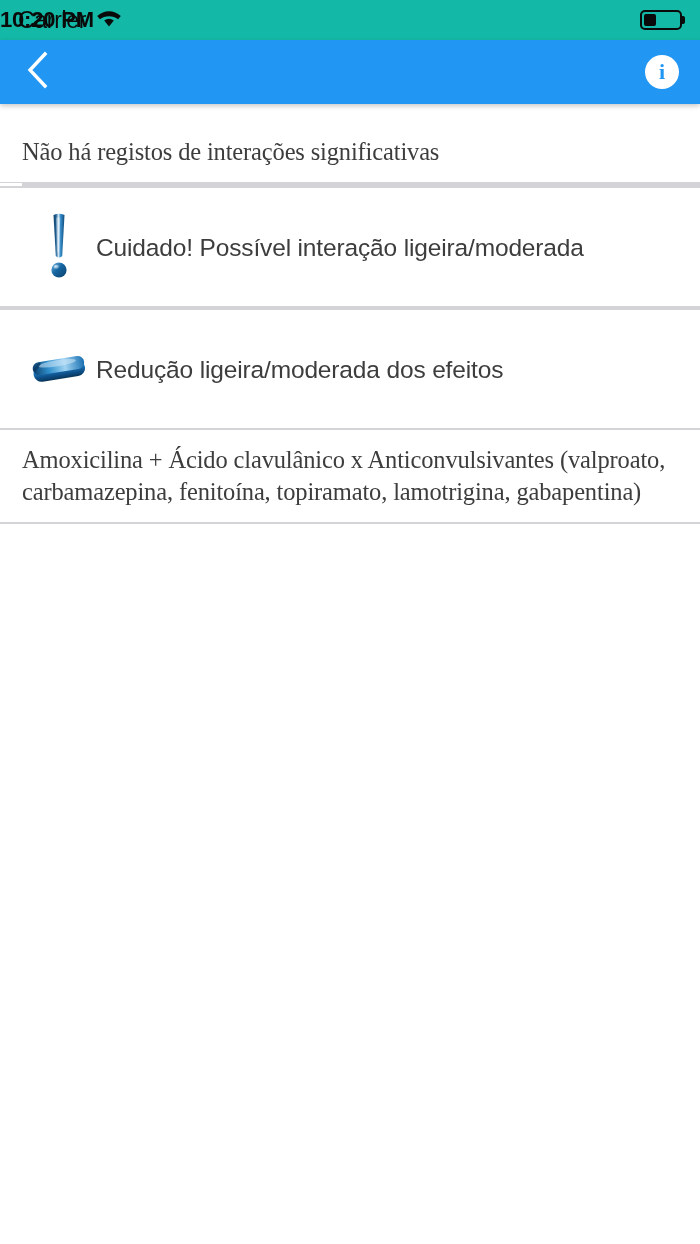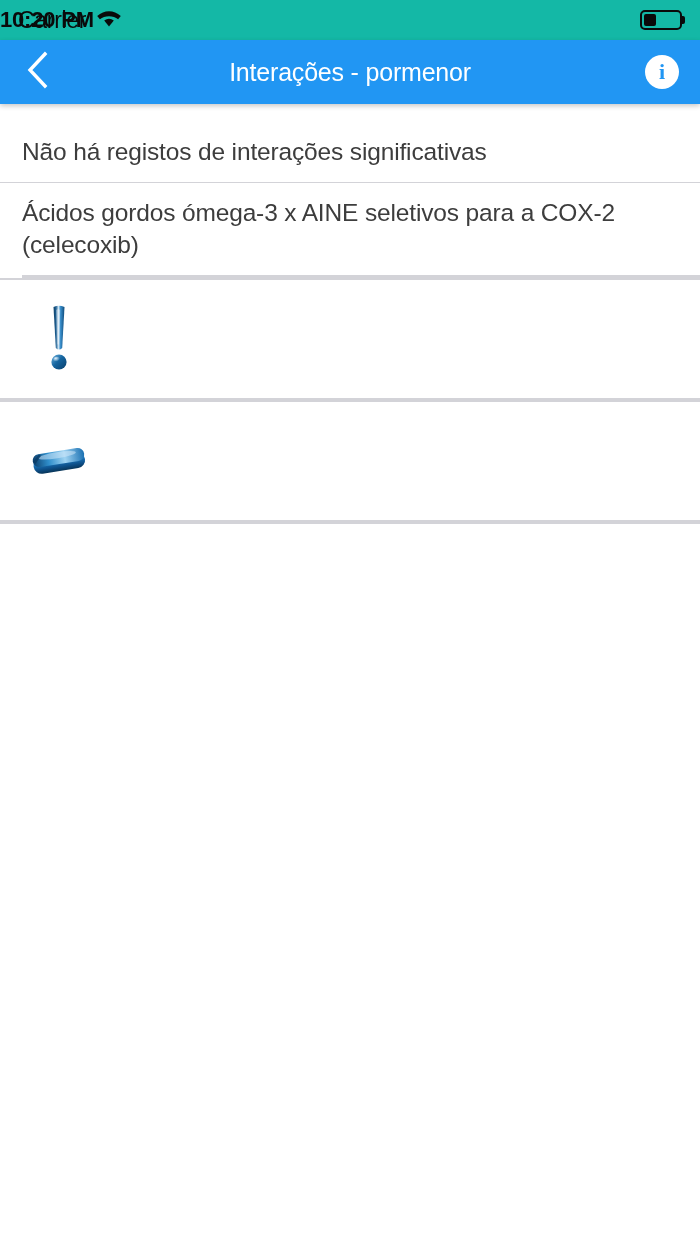--- a/index.html
+++ b/index.html
@@ -146,20 +146,21 @@
   .row {
     padding: 14px 22px 15px 22px;
     box-sizing: border-box;
     cursor: default;
   }
   .row-text {
     font-size: 24.5px;
     line-height: 1.28;
     color: #3d3d3d;
     letter-spacing: -0.15px;
+    font-family: Liberation Serif, serif;
   }
   .sep {
     height: 1px;
     background: #d3d3d8;
   }
   .sep-inset {
     margin-left: 22px;
   }
   .sep-full {
     margin-left: 0;
@@ -214,39 +215,35 @@
 </div>
 
 <div class="nav-bar">
   <div class="nav-back">
     <span>
       <svg width="26" height="40" viewBox="0 0 26 40">
         <path d="M20 4 L5 20 L20 36" fill="none" stroke="#ffffff" stroke-width="3.4" stroke-linecap="square" stroke-linejoin="miter"></path>
       </svg>
     </span>
   </div>
-  <div class="nav-title">Interações - pormenor</div>
   <div class="nav-info">
     <div class="info-circle">
       <span>i</span>
     </div>
   </div>
 </div>
 
 <div class="content">
 
   <div>
     <div class="row">
       <div class="row-text">Não há registos de interações significativas</div>
     </div>
     <div class="sep sep-full"></div>
 
-    <div class="row">
-      <div class="row-text">Ácidos gordos ómega-3 x AINE seletivos para a COX-2 (celecoxib)</div>
-    </div>
     <div class="sep sep-inset"></div>
 
     <div class="sep sep-inset"></div>
 
     <div class="sep sep-inset"></div>
 
     <div class="sep sep-strong sep-full"></div>
   </div>
 
   <div>
@@ -270,20 +267,21 @@
               <stop offset="0%" stop-color="#eaf6ff" stop-opacity="0.95"></stop>
               <stop offset="100%" stop-color="#eaf6ff" stop-opacity="0"></stop>
             </radialGradient>
           </defs>
           <path d="M11.5 3 Q17 0.5 22.5 3 L20.2 44 Q17 47 13.8 44 Z" fill="url(#gExcl)"></path>
           <path d="M14.2 6 Q16.2 4.6 18.2 6 L17.1 40 Q16.2 41.4 15.3 40 Z" fill="#ffffff" opacity="0.38"></path>
           <circle cx="17" cy="58" r="7.6" fill="url(#gDot)"></circle>
           <ellipse cx="14.8" cy="55.4" rx="3.4" ry="2.6" fill="url(#gDotHi)"></ellipse>
         </svg>
       </div>
+      <div class="legend-label">Cuidado! Possível interação ligeira/moderada</div>
     </div>
     <div class="sep sep-strong sep-full"></div>
 
     <div class="sep sep-strong sep-full"></div>
   </div>
 
   <div>
     <div class="legend-row">
       <div class="legend-icon-wrap">
         <svg width="62" height="34" viewBox="0 0 62 34">
@@ -302,19 +300,23 @@
             </linearGradient>
           </defs>
           <g transform="rotate(-9 31 17)">
             <rect x="5" y="11" width="52" height="16" rx="8" fill="url(#gPill)"></rect>
             <rect x="5" y="7" width="52" height="13" rx="6.5" fill="url(#gPillTop)"></rect>
             <ellipse cx="30" cy="11" rx="19" ry="3.1" fill="#cfe8fa" opacity="0.55"></ellipse>
             <path d="M5 14 L12 7.5 L14 9 L7.5 16 Z" fill="#0a3a63" opacity="0.75"></path>
           </g>
         </svg>
       </div>
-    </div>
-    <div class="sep sep-strong sep-full"></div>
-
+      <div class="legend-label">Redução ligeira/moderada dos efeitos</div>
+    </div>
+    <div class="sep sep-strong sep-full"></div>
+
+    <div class="row">
+      <div class="row-text">Amoxicilina + Ácido clavulânico x Anticonvulsivantes (valproato, carbamazepina, fenitoína, topiramato, lamotrigina, gabapentina)</div>
+    </div>
     <div class="sep sep-strong sep-full"></div>
   </div>
 
 </div>
 
 </body></html>

